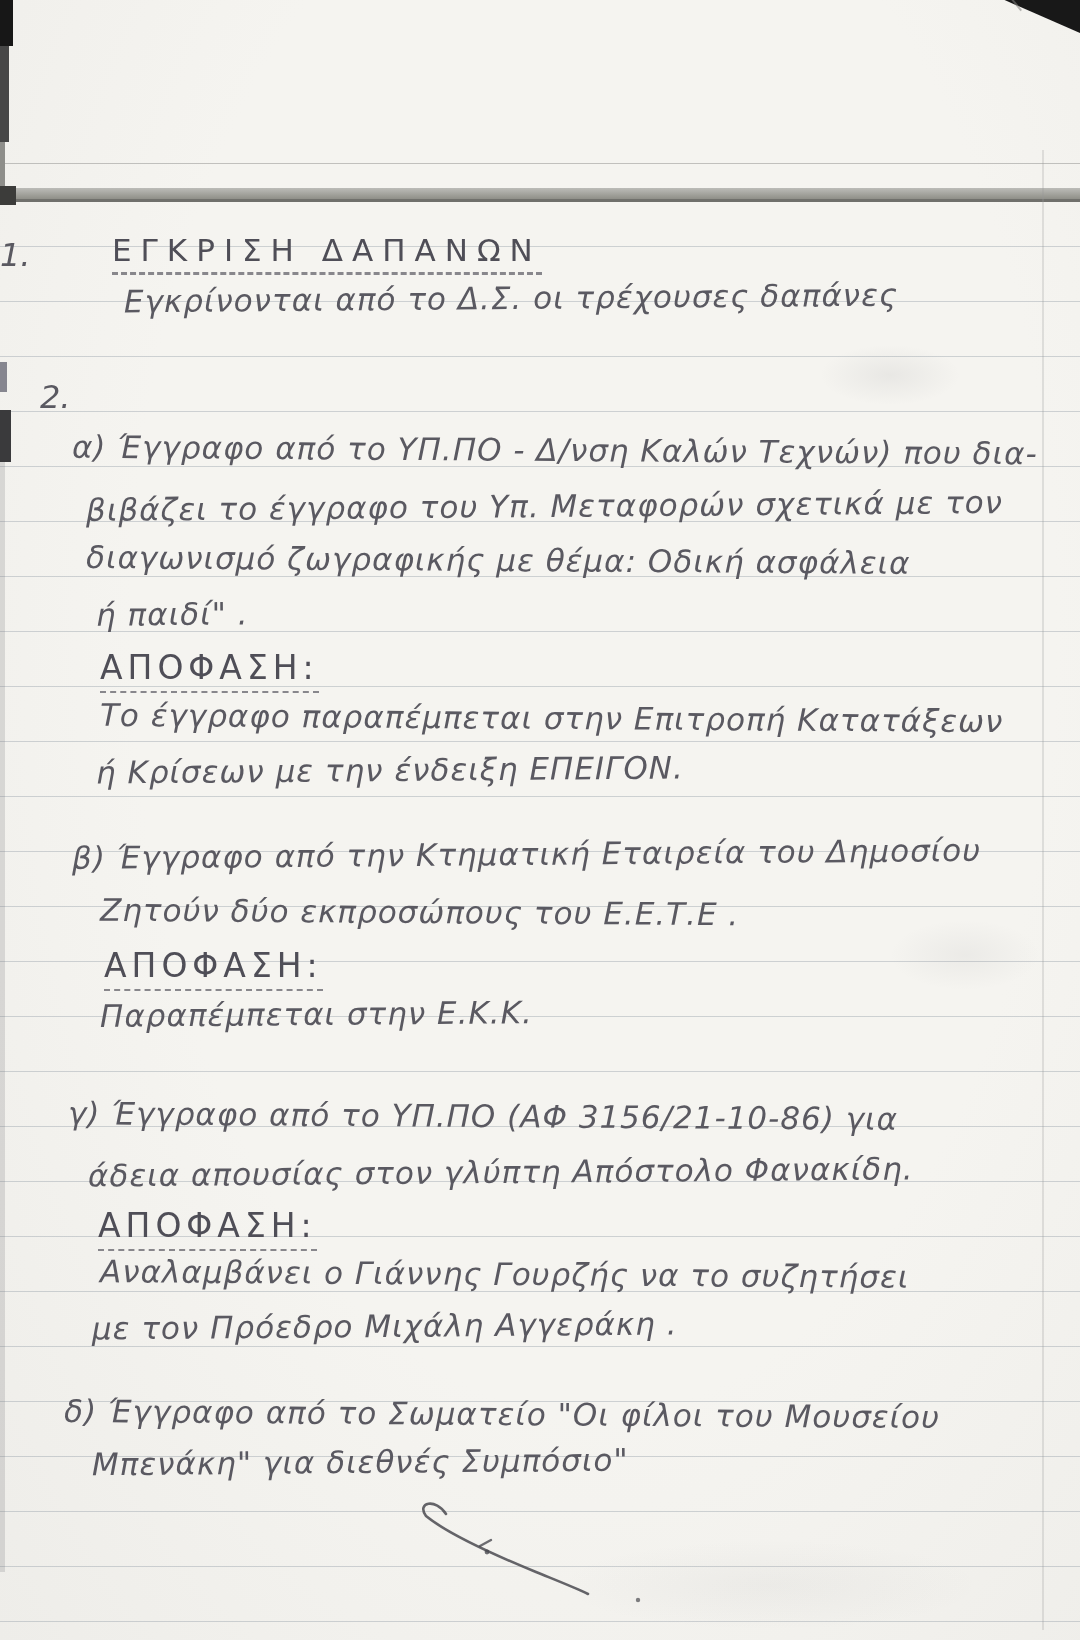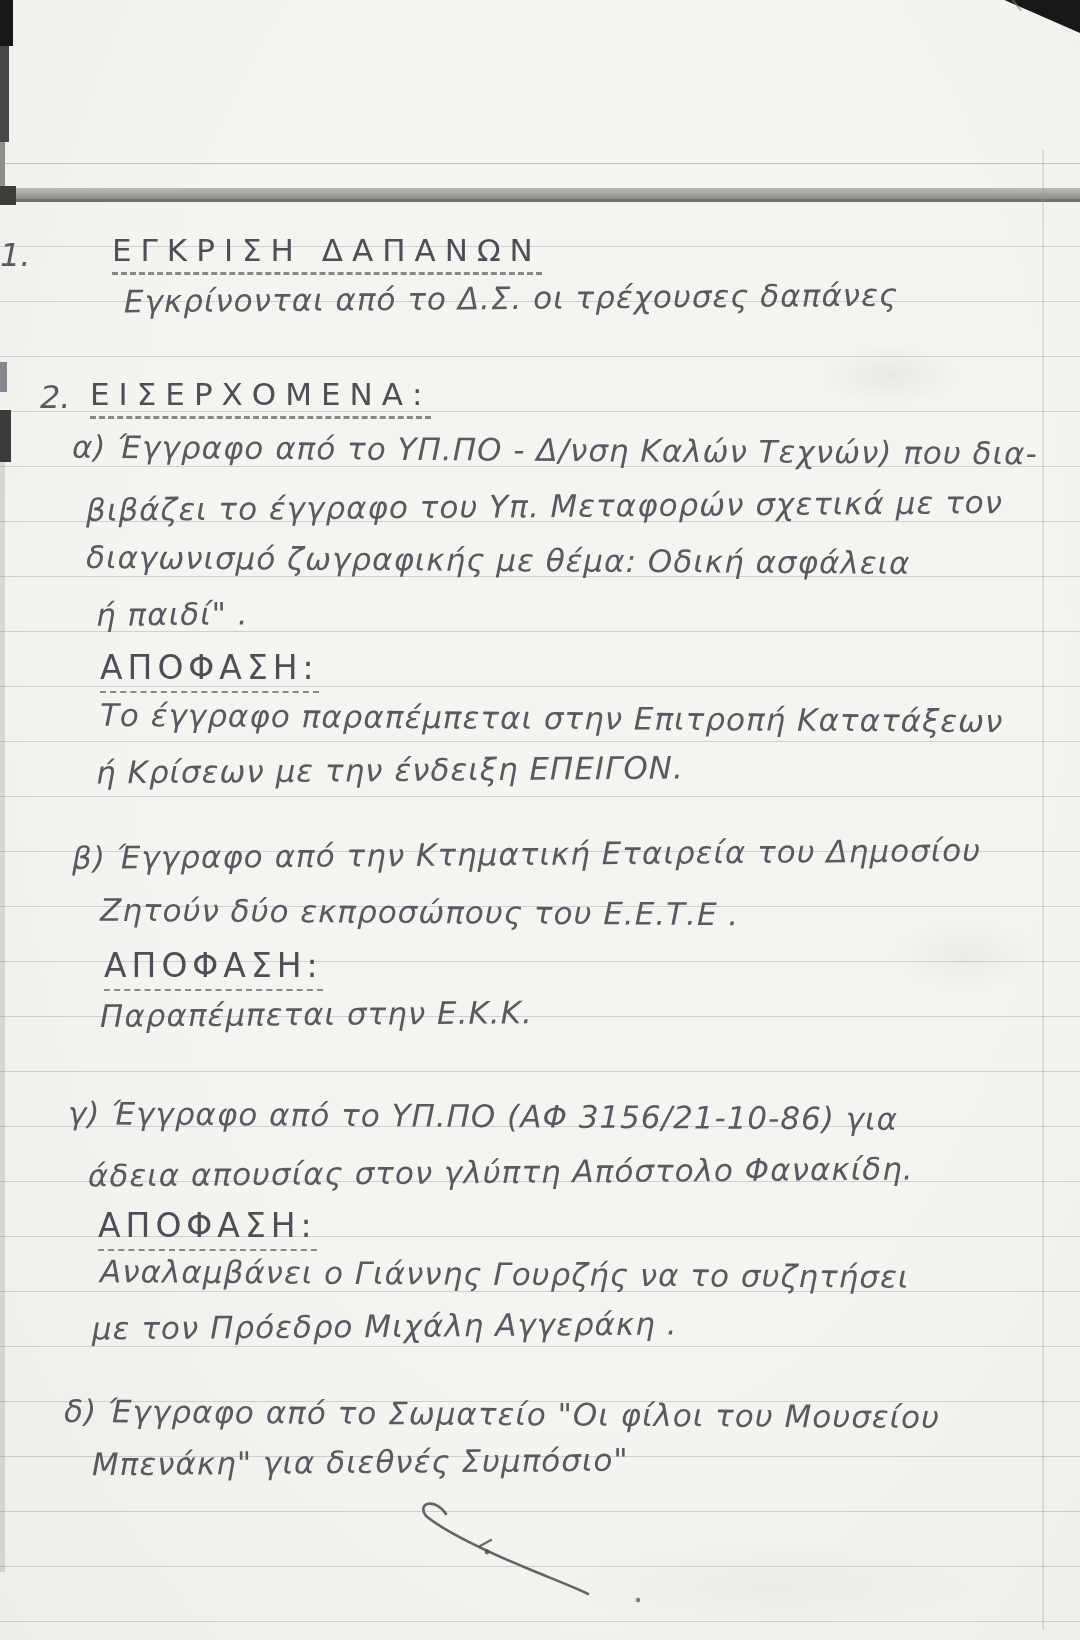--- a/index.html
+++ b/index.html
@@ -81,21 +81,20 @@
   <div class="crease"></div>
   <div class="smudge sm1"></div>
   <div class="smudge sm2"></div>
   <div class="smudge sm3"></div>
 
   <div class="num" style="left:0px;top:236px;">1.</div>
   <div class="caps" style="left:112px;top:232px;">ΕΓΚΡΙΣΗ ΔΑΠΑΝΩΝ</div>
   <div class="hand tl1" style="left:124px;top:280px;">Εγκρίνονται από το Δ.Σ. οι τρέχουσες δαπάνες</div>
 
   <div class="num" style="left:40px;top:378px;">2.</div>
-  <div class="caps" style="left:90px;top:376px;">ΕΙΣΕΡΧΟΜΕΝΑ:</div>
 
   <div class="hand tl2" style="left:72px;top:432px;">α) Έγγραφο από το ΥΠ.ΠΟ - Δ/νση Καλών Τεχνών) που δια-</div>
   <div class="hand tl1" style="left:86px;top:488px;">βιβάζει το έγγραφο του Υπ. Μεταφορών σχετικά με τον</div>
   <div class="hand tl2" style="left:86px;top:542px;">διαγωνισμό ζωγραφικής με θέμα:  Οδική ασφάλεια</div>
   <div class="hand tl1" style="left:96px;top:596px;">ή παιδί" .</div>
   <div class="caps small" style="left:100px;top:648px;">ΑΠΟΦΑΣΗ:</div>
   <div class="hand tl2" style="left:100px;top:700px;">Το έγγραφο παραπέμπεται στην Επιτροπή Κατατάξεων</div>
   <div class="hand tl1" style="left:96px;top:752px;">ή Κρίσεων με την ένδειξη ΕΠΕΙΓΟΝ.</div>
 
   <div class="hand tl1" style="left:72px;top:836px;">β) Έγγραφο από την Κτηματική Εταιρεία του Δημοσίου</div>

